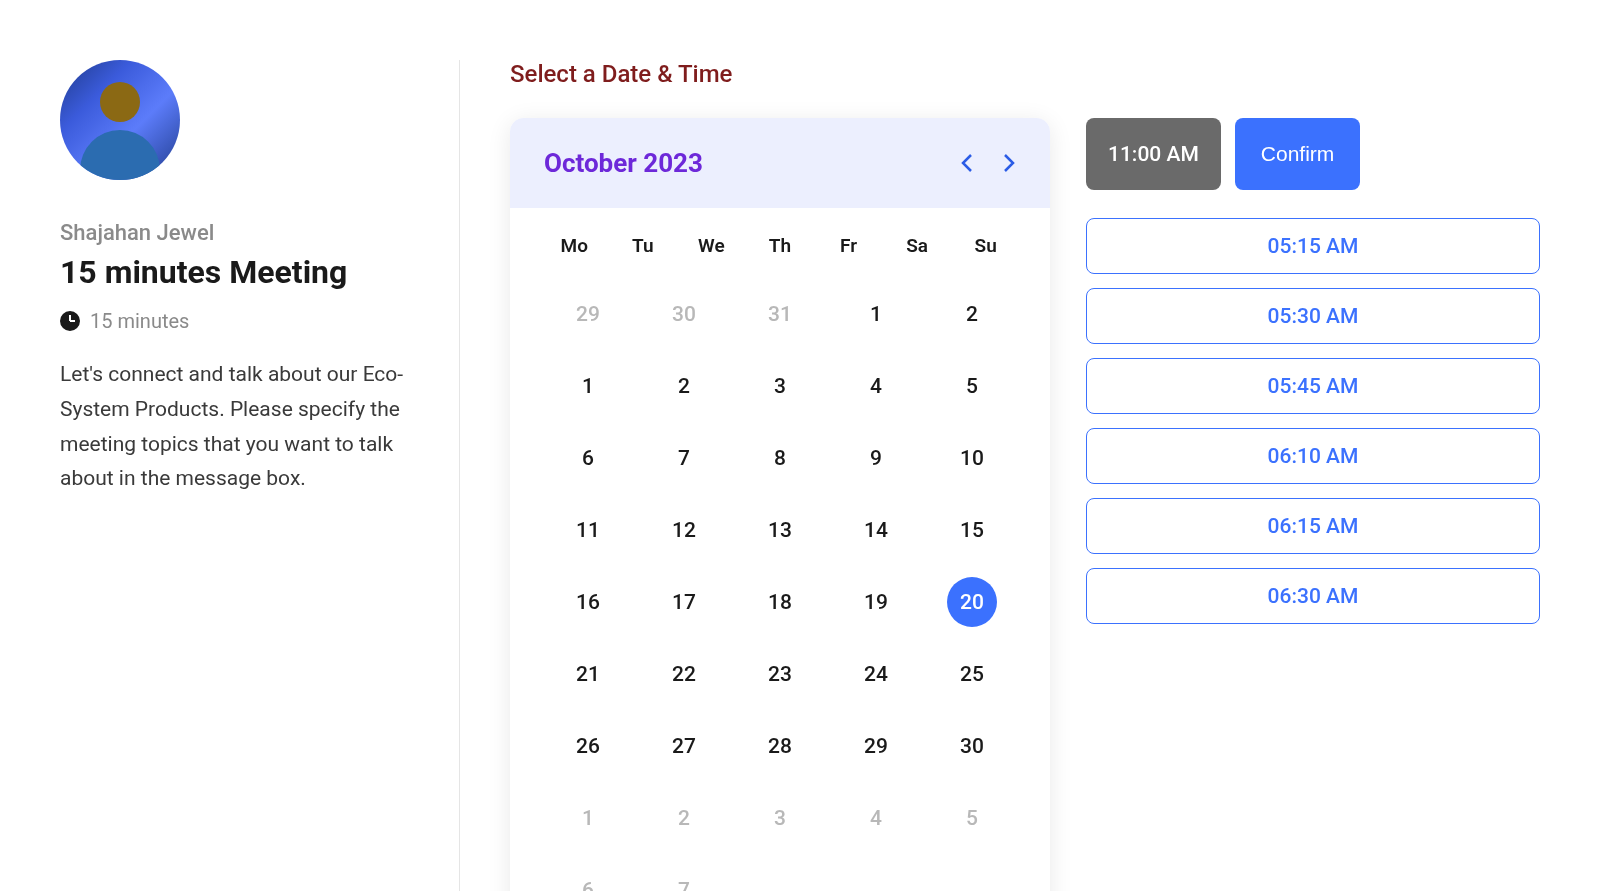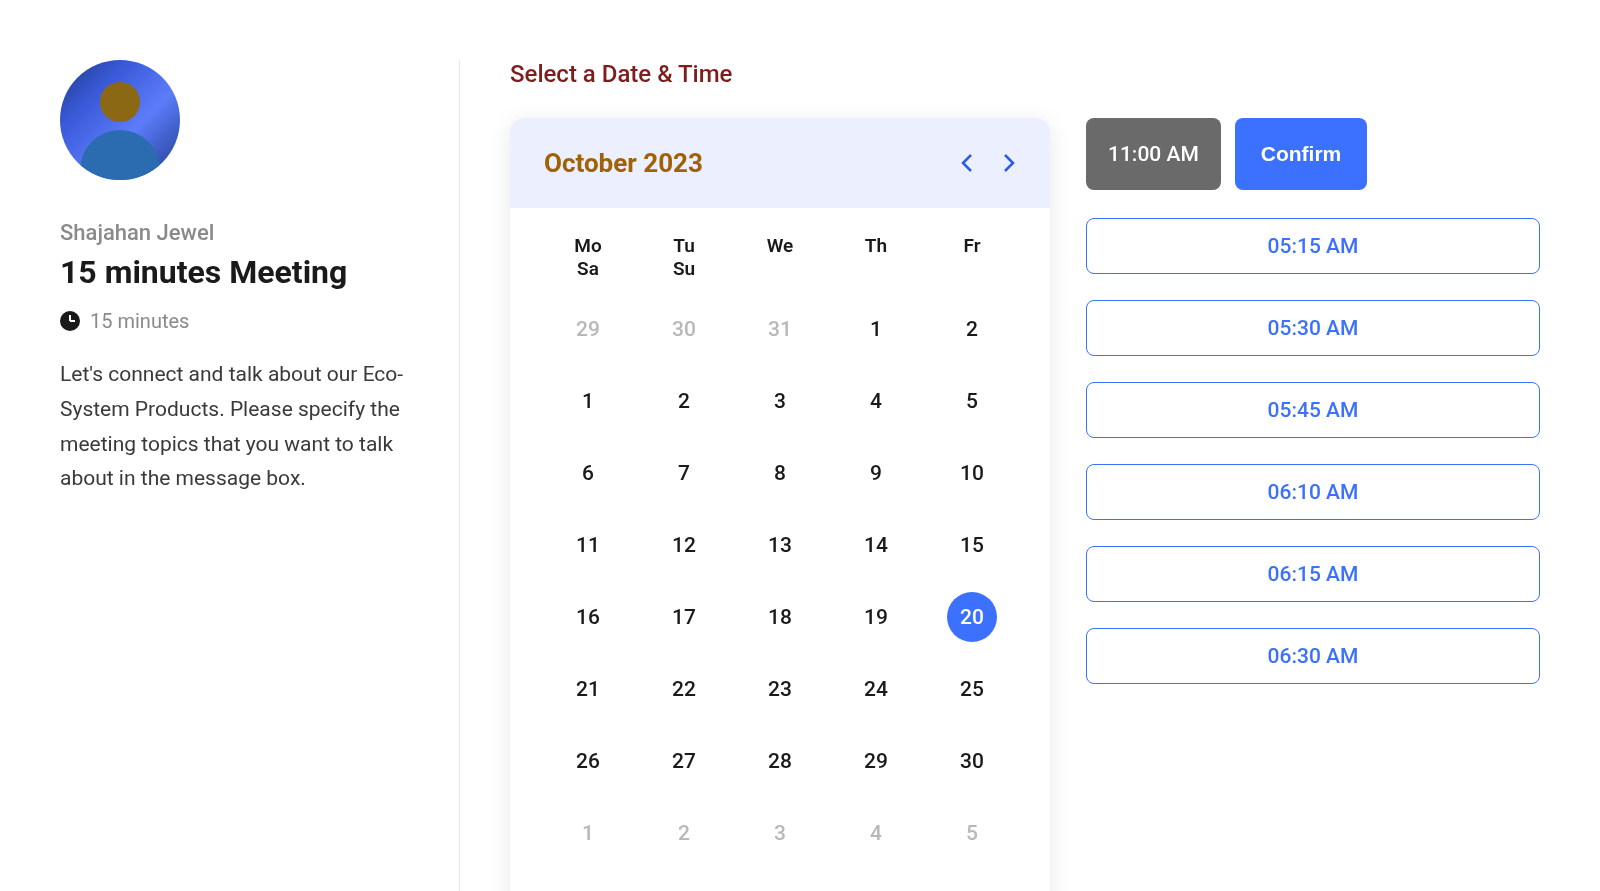--- a/index.html
+++ b/index.html
@@ -158,21 +158,21 @@
       background: #eceffe;
       padding: 30px 34px;
       display: flex;
       align-items: center;
       justify-content: space-between;
     }
 
     .month-year {
       font-size: 26px;
       font-weight: 700;
-      color: #a16207;
+      color: #6d28d9;
     }
 
     .nav-arrows {
       display: flex;
       gap: 28px;
     }
 
     .arrow {
       width: 14px;
       height: 24px;
@@ -189,22 +189,22 @@
       stroke-width: 2.5;
       fill: none;
     }
 
     .calendar-body {
       padding: 26px 30px 36px 30px;
     }
 
     .weekdays {
       display: grid;
-      grid-template-columns: repeat(5, 1fr);
-      margin-bottom: 24px;
+      grid-template-columns: repeat(7, 1fr);
+      margin-bottom: 32px;
     }
 
     .weekday {
       text-align: center;
       font-size: 19px;
       font-weight: 600;
       color: #1a1a1a;
     }
 
     .days-grid {
@@ -270,29 +270,29 @@
       font-size: 21px;
       font-weight: 500;
     }
 
     .confirm-btn {
       background: #3b71fe;
       color: #fff;
       padding: 8px 26px;
       border-radius: 8px;
       font-size: 21px;
-      font-weight: 700;
+      font-weight: 400;
       border: none;
       cursor: pointer;
     }
 
     .time-slots {
       display: flex;
       flex-direction: column;
-      gap: 26px;
+      gap: 14px;
     }
 
     .time-slot {
       border: 1.5px solid #3b71fe;
       background: #fff;
       color: #3b71fe;
       padding: 15px 0;
       border-radius: 8px;
       font-size: 21px;
       font-weight: 500;

